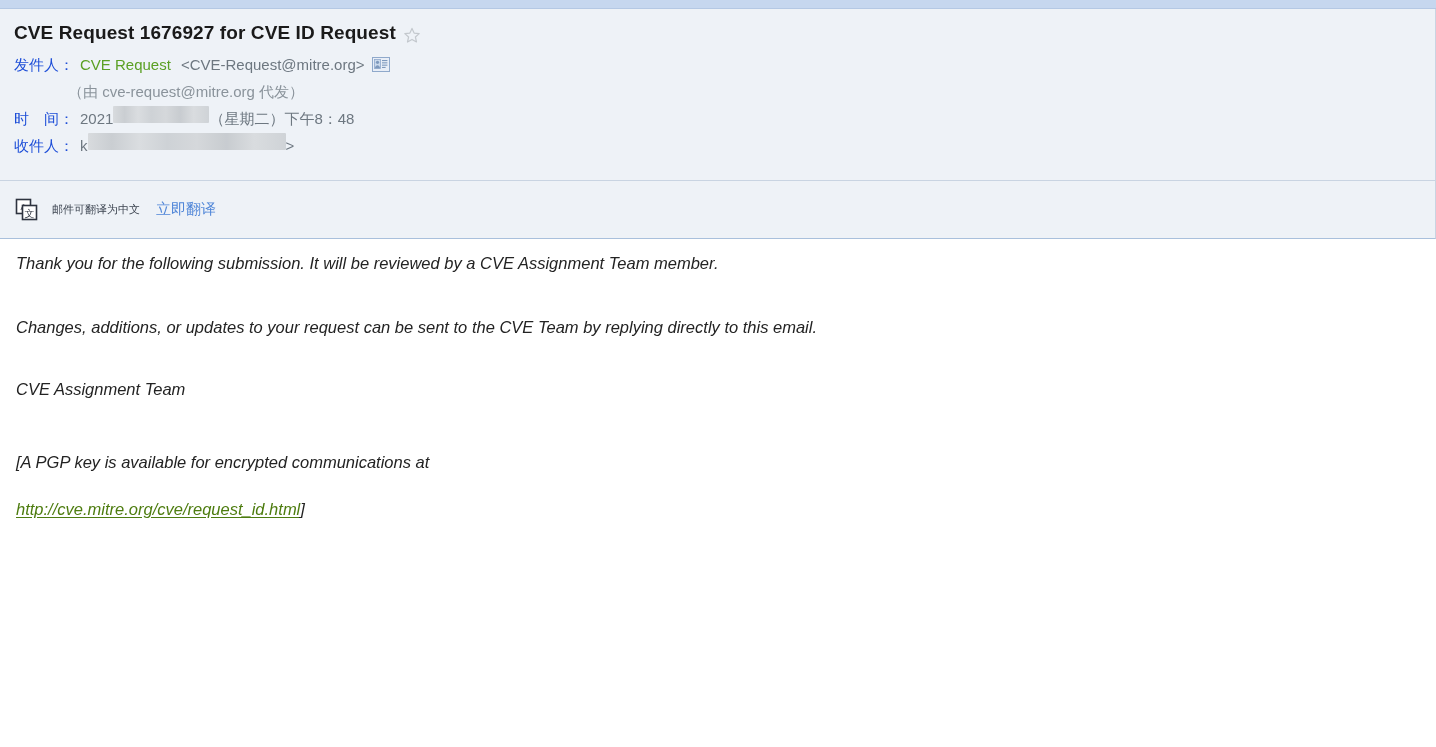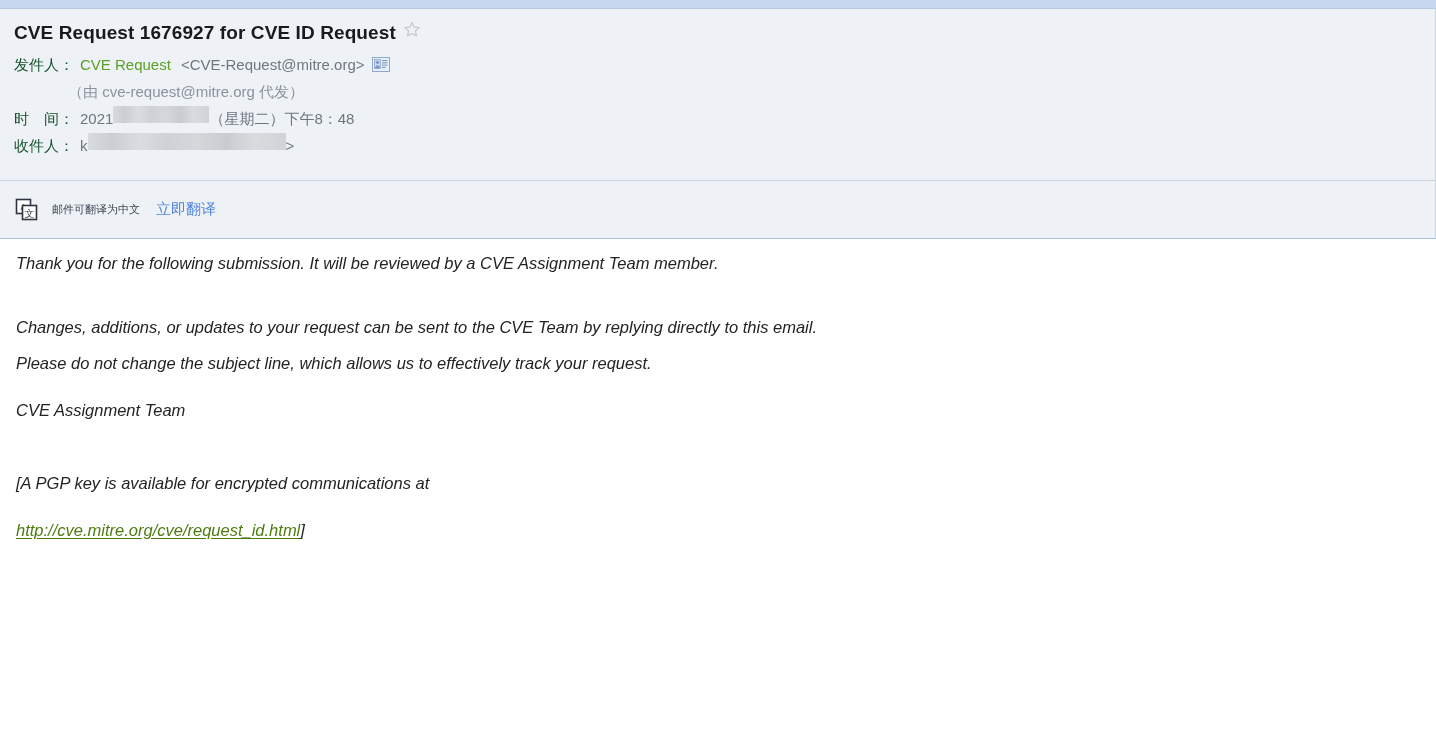--- a/index.html
+++ b/index.html
@@ -29,21 +29,21 @@
     background: #eef2f7;
     border-bottom: 1px solid #c9d4e2;
     border-right: 1px solid #c9d4e2;
     padding: 11px 0 10px 0;
     box-sizing: border-box;
     height: 172px;
   }
 
   .subject-row {
     display: flex;
-    align-items: flex-start;
+    align-items: flex-end;
     padding: 0 14px;
     margin-bottom: 5px;
   }
   .subject-text {
     font-size: 19px;
     font-weight: bold;
     color: #1a1a1a;
     letter-spacing: 0.1px;
     line-height: 26px;
     white-space: nowrap;
@@ -58,21 +58,21 @@
   .field-row {
     display: flex;
     align-items: baseline;
     padding: 0 14px;
     font-size: 15px;
     line-height: 27px;
     color: #6d7780;
     white-space: nowrap;
   }
   .field-label {
-    color: #14532d;
+    color: #1d4ed8;
     flex: 0 0 auto;
     min-width: 66px;
   }
   .field-label.spaced {
     letter-spacing: 0;
   }
   .field-value {
     color: #6d7780;
     display: flex;
     align-items: baseline;
@@ -237,21 +237,20 @@
 </div>
 
 <div class="msg-body">
 
   <p class="body-line">Thank you for the following submission. It will be reviewed by a CVE Assignment Team member.</p>
 
   <div class="gap-lg"></div>
 
   <p class="body-line">Changes, additions, or updates to your request can be sent to the CVE Team by replying directly to this email.</p>
   <div class="gap-sm"></div>
-  <p class="body-line">Please do not change the subject line, which allows us to effectively track your request.</p>
 
   <div class="gap-md"></div>
 
   <p class="body-line">CVE Assignment Team</p>
 
   <div class="gap-md"></div>
 
 
   <div class="gap-md"></div>
 

